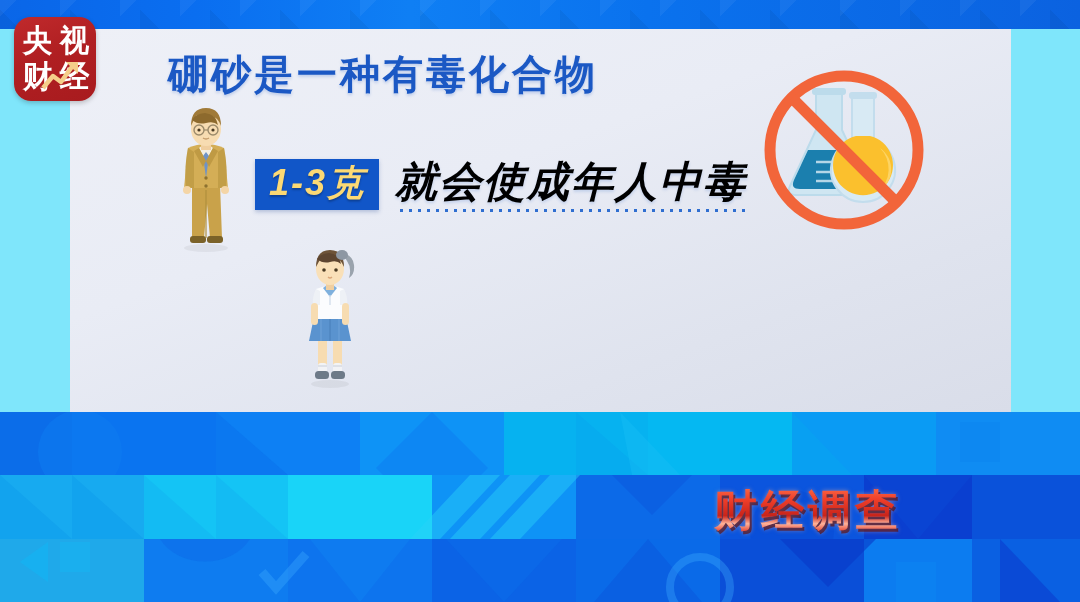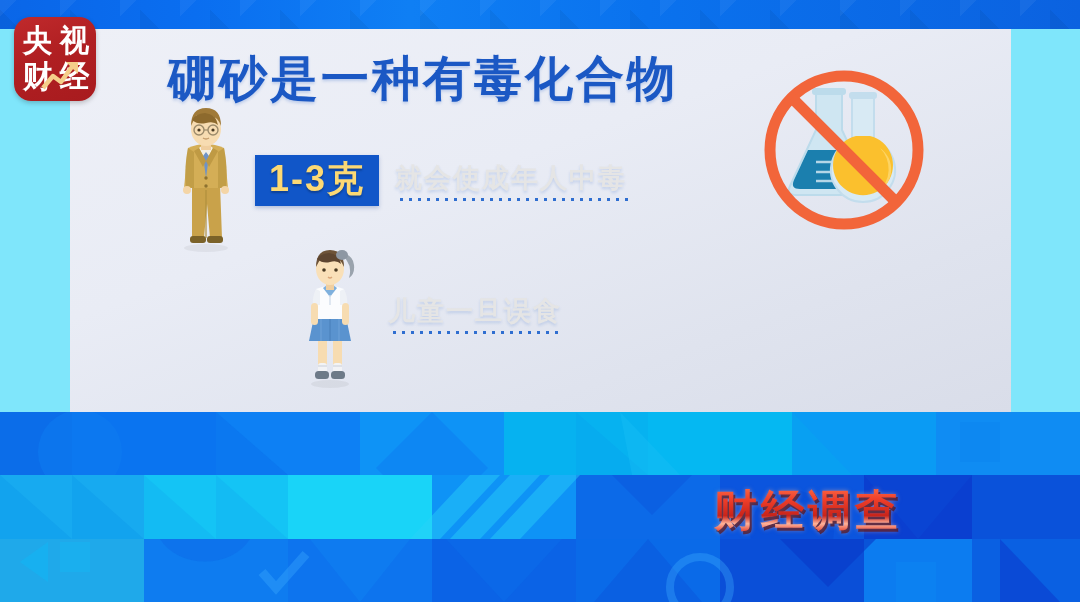--- a/index.html
+++ b/index.html
@@ -64,52 +64,52 @@
   }
   .logo-grid span { display:block; transform: scaleX(.95); }
   .logo-arrow {
     position:absolute; left:26px; bottom:9px; width:40px; height:34px;
     pointer-events:none;
   }
 
   
   .headline {
     position: absolute; left: 168px; top: 47px;
-    font-size: 48px; font-weight: bold; color: #1b58c4;
+    font-size: 40px; font-weight: bold; color: #1b58c4;
     letter-spacing: 3px;
     text-shadow: 0 2px 3px rgba(27,88,196,.22);
     white-space: nowrap;
   }
 
   
   .figure { position: absolute; }
   .fig-adult { left: 166px; top: 104px; width: 80px; height: 148px; }
   .fig-child { left: 294px; top: 245px; width: 72px; height: 143px; }
 
   
   .chem-icon { position: absolute; left: 756px; top: 62px; width: 176px; height: 176px; }
 
   
-  .row { position: absolute; display: flex; align-items: center; white-space: nowrap; }
+  .row { position: absolute; display: flex; align-items: center; white-space: nowrap; font-style: italic; }
   .row-adult { left: 255px; top: 155px; }
   .row-child { left: 386px; top: 292px; }
 
   .badge {
     background: #1156c8;
     color: #fcd974;
     font-size: 36px; font-weight: bold;
     letter-spacing: 2px;
     padding: 6px 14px 9px 14px;
     line-height: 1;
     text-shadow: 0 2px 2px rgba(0,0,0,.25);
     box-shadow: 0 2px 4px rgba(20,60,140,.25);
   }
   .plain {
-    color: #e5e5e5;
-    font-size: 27px; font-weight: bold;
+    color: #000000;
+    font-size: 42px; font-weight: bold;
     letter-spacing: 2px;
     line-height: 1;
     padding: 6px 2px 10px 2px;
     position: relative;
     text-shadow: 0 2px 3px rgba(27,88,196,.18);
   }
   .plain.dotted::after {
     content:"";
     position:absolute; left:4px; right:0; bottom:1px; height:3px;
     background-image: radial-gradient(circle, #2f6ed0 0 1.6px, transparent 1.8px);
@@ -253,21 +253,20 @@
       <path d="M36 36 L140 140" stroke="#f2653a" stroke-width="11" stroke-linecap="butt"></path>
     </svg>
   </div>
 
   <div class="row row-adult">
     <span class="badge">1-3克</span>
     <span class="plain dotted gap-l">就会使成年人中毒</span>
   </div>
 
   <div class="row row-child">
-    <span class="plain dotted gap-r">儿童一旦误食</span>
   </div>
 
   <div class="mosaic">
     <svg viewBox="0 0 1080 190" width="1080" height="190" preserveAspectRatio="none">
 
       <rect x="0" y="0" width="72" height="63" fill="#0b6de9"></rect>
       <rect x="72" y="0" width="144" height="63" fill="#0a74f0"></rect>
       <rect x="216" y="0" width="144" height="63" fill="#0d80f4"></rect>
       <rect x="360" y="0" width="144" height="63" fill="#0e93f6"></rect>
       <rect x="504" y="0" width="144" height="63" fill="#06b2f0"></rect>

